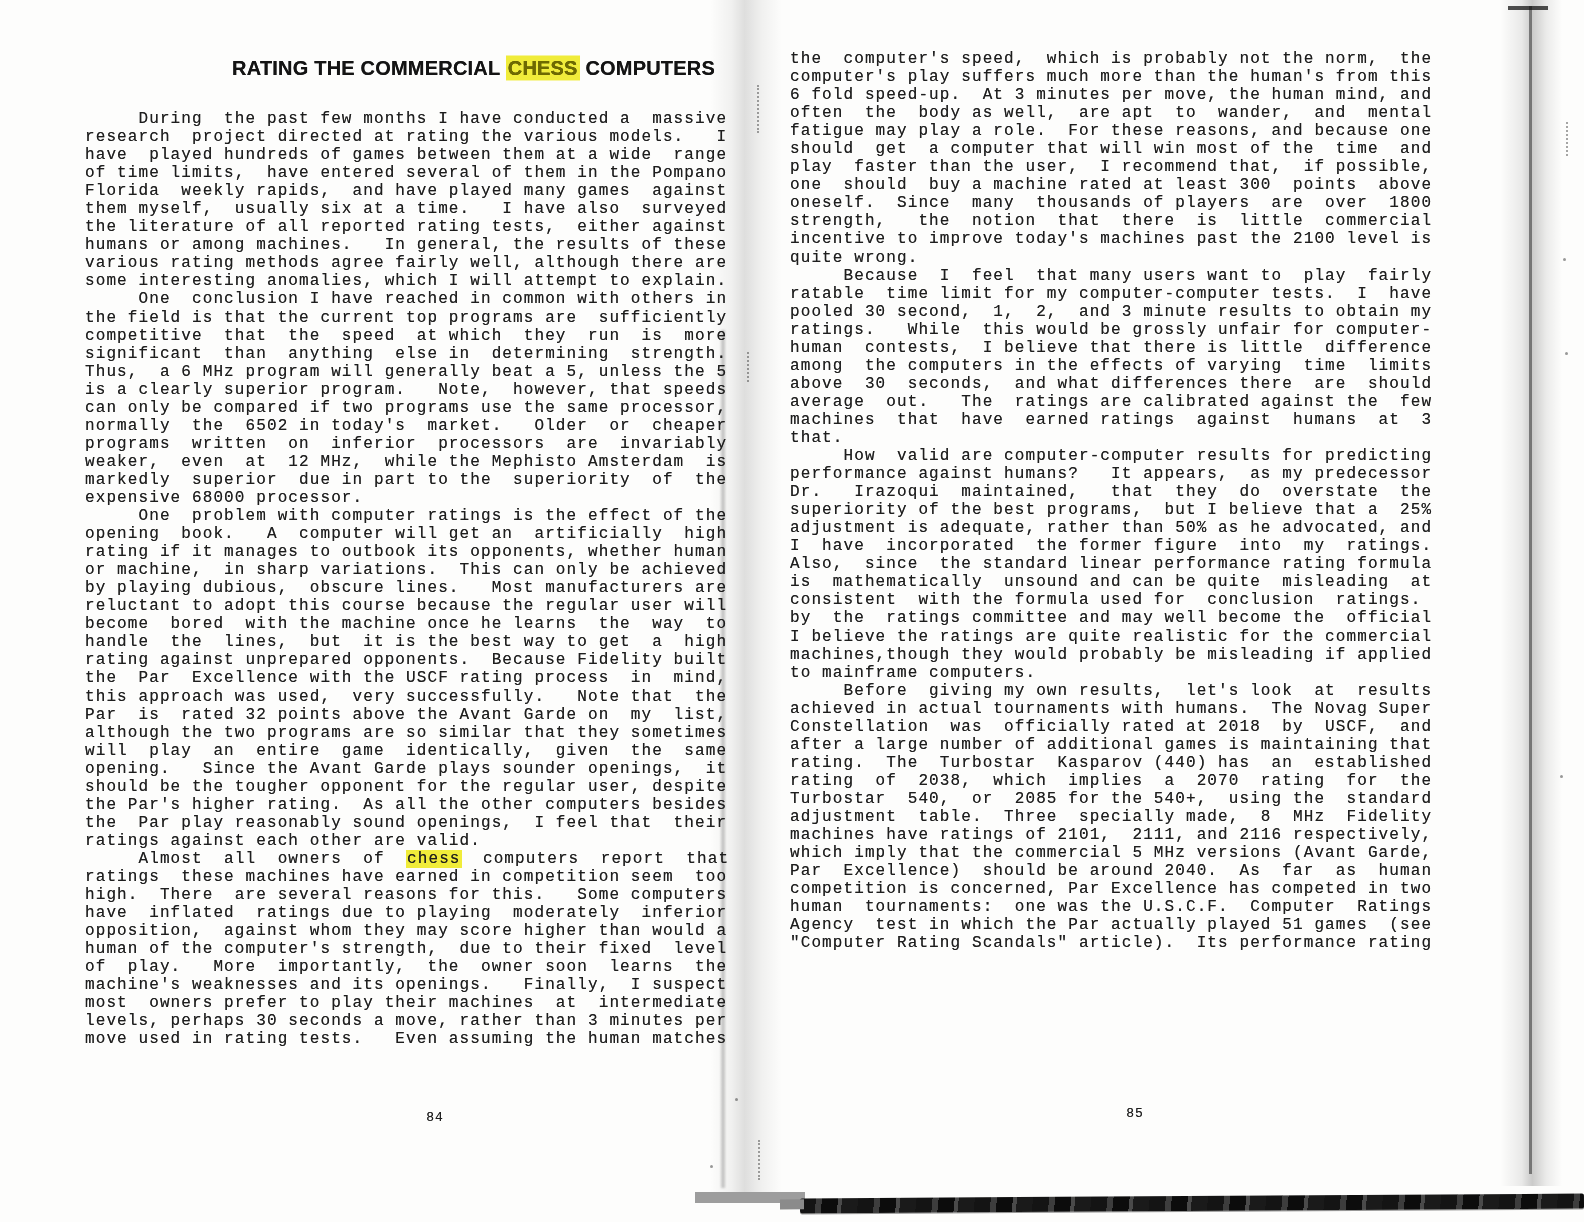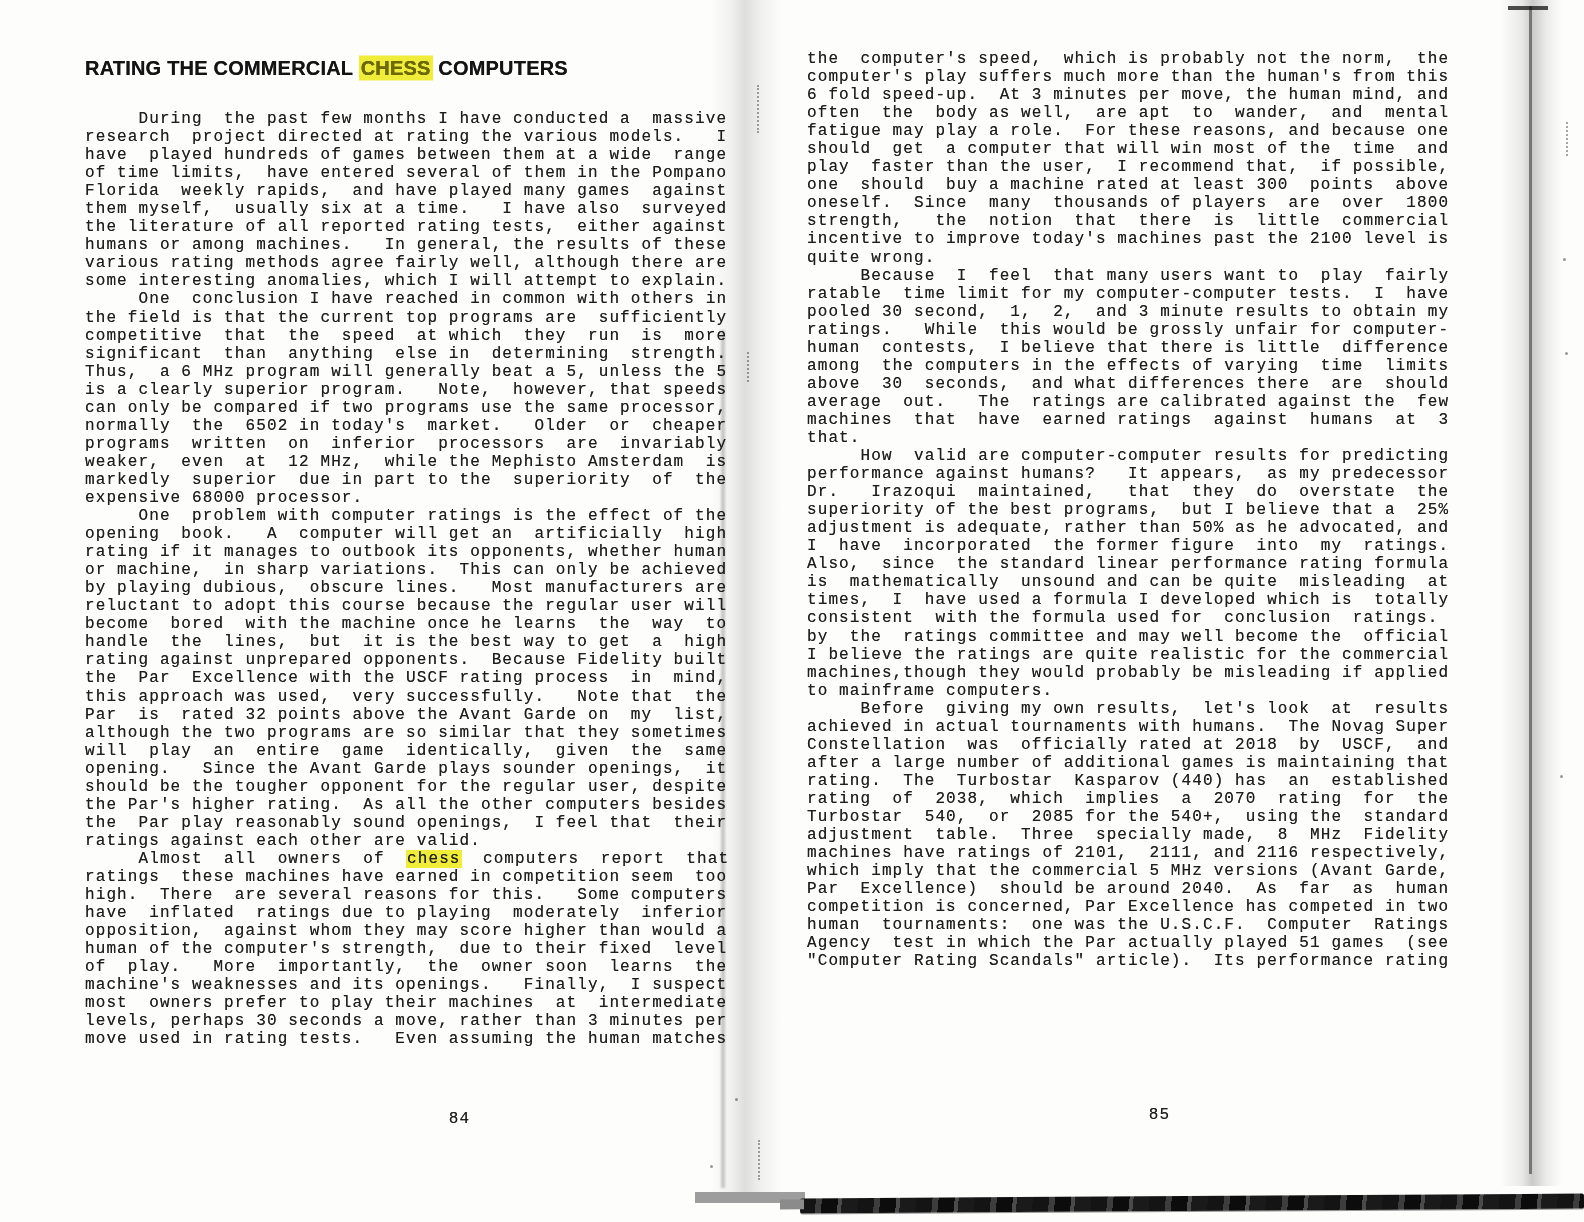--- a/index.html
+++ b/index.html
@@ -6,40 +6,40 @@
   .canvas{
     position:relative;
     width:1584px;height:1222px;
     background:#fdfdfc;
     overflow:hidden;
     font-family:"Liberation Mono","DejaVu Sans Mono",monospace;
     color:#1e1e1e;
   }
   .page-title{
     position:absolute;left:85px;top:57px;width:630px;
-    text-align:left;
+    text-align:right;
     font-family:"Liberation Sans","DejaVu Sans",sans-serif;
     font-weight:bold;font-size:20px;letter-spacing:0.2px;
     color:#141414;margin:0;
     transform:scaleY(1.04);
     text-shadow:0 0 0.6px rgba(0,0,0,0.8);
   }
   .page-title .hl{padding:1px 2px;color:#6e6a00;}
   .body-col{
     position:absolute;width:660px;
     font-size:16px;letter-spacing:1.1px;line-height:18.05px;
     text-shadow:0 0 0.5px rgba(20,20,20,0.65);
   }
   #left-body{left:85px;top:110px;}
-  #right-body{left:807px;top:50px;}
+  #right-body{left:790px;top:50px;}
   .tline{white-space:pre;height:18.05px;}
   .tline .hl{padding:0 1px;}
   .pagenum{
-    position:absolute;font-size:16px;letter-spacing:1px;
-    width:70px;text-align:right;
+    position:absolute;font-size:13px;letter-spacing:1px;
+    width:70px;text-align:center;
     text-shadow:0 0 0.5px rgba(20,20,20,0.65);
   }
   #pagenum-left{left:400px;top:1110px;}
   #pagenum-right{left:1100px;top:1106px;}
 
   
   .gutter-shadow{
     position:absolute;left:710px;top:0;width:72px;height:1192px;
     background:linear-gradient(to right,
       rgba(0,0,0,0) 0%, rgba(0,0,0,0.05) 30%,
@@ -170,21 +170,20 @@
       <div class="tline">machines  that  have  earned ratings  against  humans  at  3</div>
       <div class="tline">that.</div>
       <div class="tline">     How  valid are computer-computer results for predicting</div>
       <div class="tline">performance against humans?   It appears,  as my predecessor</div>
       <div class="tline">Dr.   Irazoqui  maintained,   that  they  do  overstate  the</div>
       <div class="tline">superiority of the best programs,  but I believe that a  25%</div>
       <div class="tline">adjustment is adequate, rather than 50% as he advocated, and</div>
       <div class="tline">I  have  incorporated  the former figure  into  my  ratings.</div>
       <div class="tline">Also,  since  the standard linear performance rating formula</div>
       <div class="tline">is  mathematically  unsound and can be quite  misleading  at</div>
-      <div class="tline">times,  I  have used a formula I developed which is  totally</div>
       <div class="tline">consistent  with the formula used for  conclusion  ratings.</div>
       <div class="tline">by  the  ratings committee and may well become the  official</div>
       <div class="tline">I believe the ratings are quite realistic for the commercial</div>
       <div class="tline">machines,though they would probably be misleading if applied</div>
       <div class="tline">to mainframe computers.</div>
       <div class="tline">     Before  giving my own results,  let's look  at  results</div>
       <div class="tline">achieved in actual tournaments with humans.  The Novag Super</div>
       <div class="tline">Constellation  was  officially rated at 2018  by  USCF,  and</div>
       <div class="tline">after a large number of additional games is maintaining that</div>
       <div class="tline">rating.  The  Turbostar  Kasparov (440) has  an  established</div>

